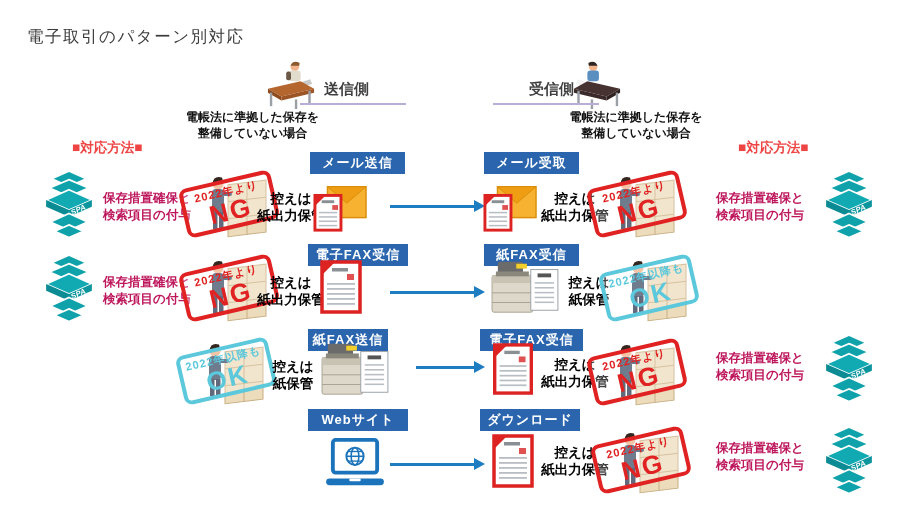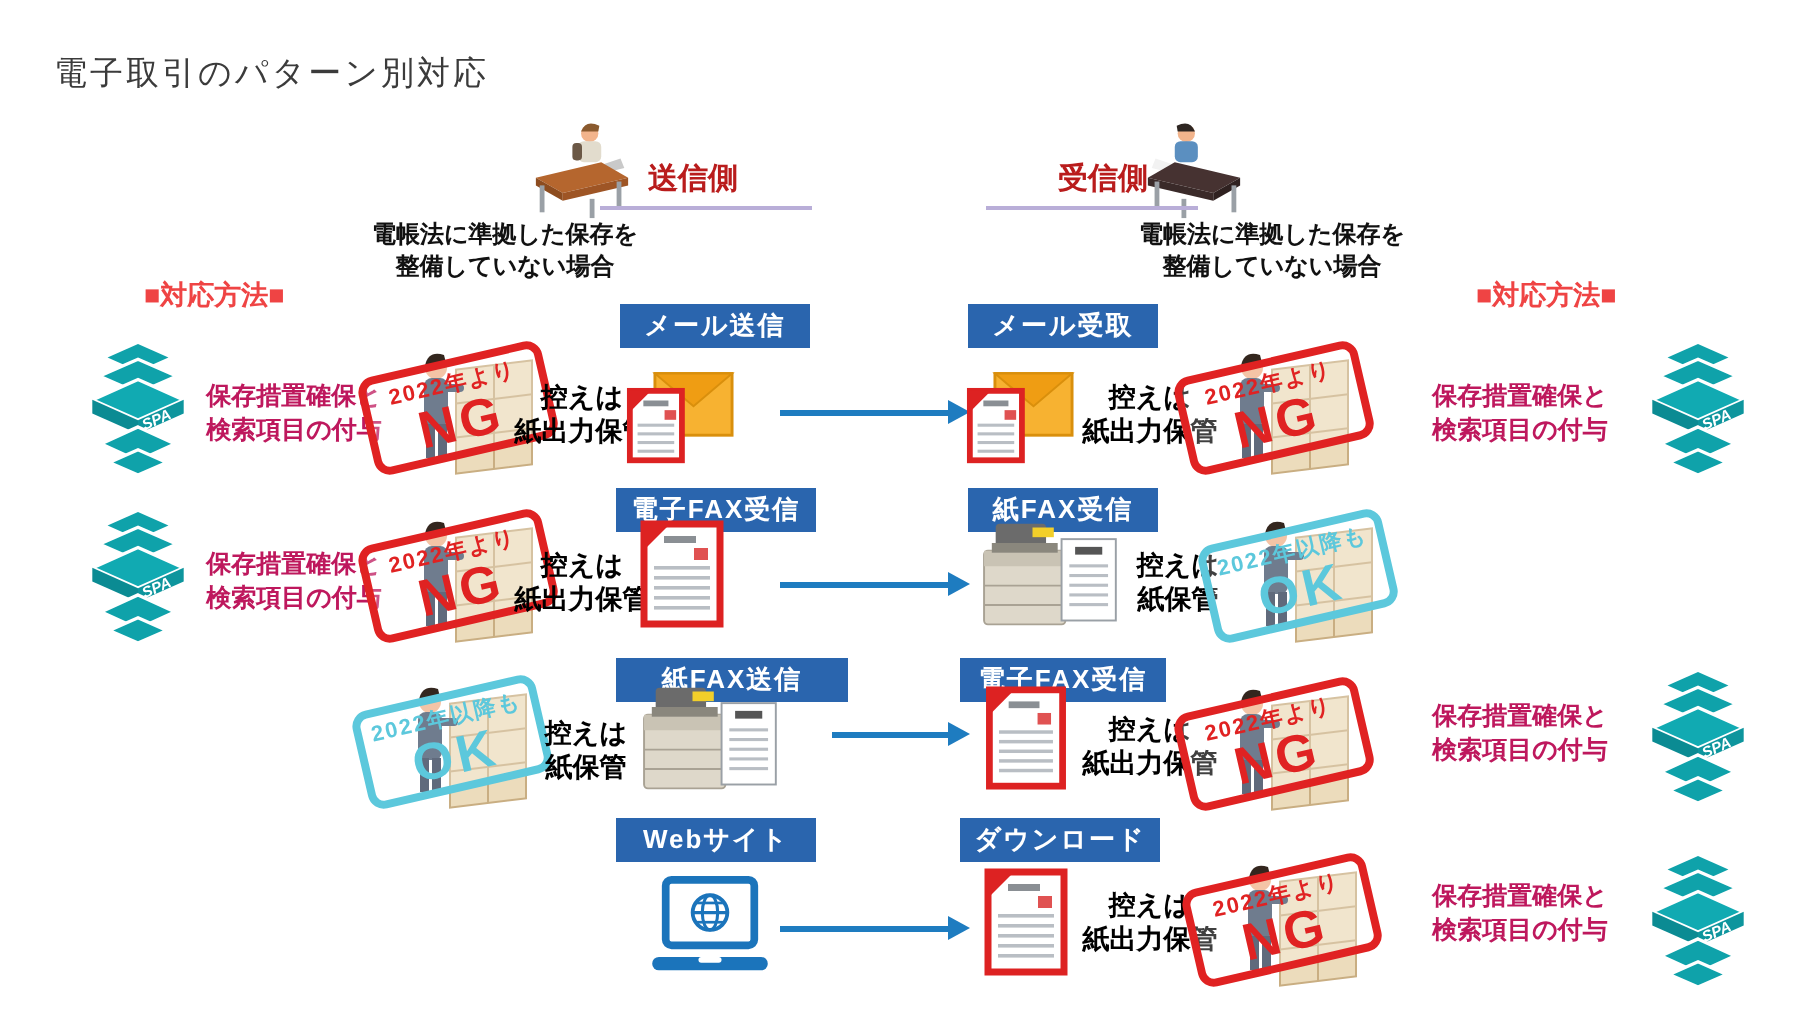--- a/index.html
+++ b/index.html
@@ -1,20 +1,20 @@
 <!DOCTYPE html>
 <html><head>
 <meta charset="utf-8">
 <style>
   html,body{margin:0;padding:0;background:#fff;}
   .canvas{position:relative;width:900px;height:506px;background:#fff;overflow:hidden;
           font-family:"Liberation Sans","DejaVu Sans",sans-serif;}
   .abs{position:absolute;}
   .title{position:absolute;left:27px;top:26px;font-size:16.5px;letter-spacing:1.5px;color:#3b3b3b;font-weight:500;}
-  .side-label{position:absolute;font-size:15px;font-weight:bold;color:#b91c1c;}
+  .side-label{position:absolute;font-size:15px;font-weight:bold;color:#404040;}
   .uline{position:absolute;height:2px;background:#b9aed8;}
   .cond{position:absolute;font-size:12px;font-weight:bold;color:#111;text-align:center;line-height:1.3;}
   .mhead{position:absolute;font-size:13.5px;font-weight:bold;color:#ef4444;}
   .hdr{position:absolute;height:22px;background:#2a65ae;color:#fff;font-size:13px;font-weight:bold;
        text-align:center;line-height:22px;letter-spacing:1px;}
   .mt{position:absolute;font-size:12.5px;font-weight:bold;color:#be185d;text-align:center;line-height:1.35;}
   .kv{position:absolute;font-size:13.5px;font-weight:bold;color:#000;text-align:center;line-height:1.28;}
   .arrow{position:absolute;height:3px;background:#1e7cc0;}
   .arrow::after{content:"";position:absolute;right:-11px;top:-5px;width:0;height:0;
     border-left:11px solid #1e7cc0;border-top:6.5px solid transparent;border-bottom:6.5px solid transparent;}
@@ -74,21 +74,21 @@
     <div>整備していない場合</div>
   </div>
 
   <div class="mhead" style="left:72px;top:139px">■対応方法■</div>
   <div class="mhead" style="left:738px;top:139px">■対応方法■</div>
 
   <div class="hdr" style="left:310px;top:152px;width:95px">メール送信</div>
   <div class="hdr" style="left:484px;top:152px;width:95px">メール受取</div>
   <div class="hdr" style="left:308px;top:244px;width:100px">電子FAX受信</div>
   <div class="hdr" style="left:484px;top:244px;width:95px">紙FAX受信</div>
-  <div class="hdr" style="left:308px;top:329px;width:116px">紙FAX送信</div>
+  <div class="hdr" style="left:308px;top:329px;width:80px">紙FAX送信</div>
   <div class="hdr" style="left:480px;top:329px;width:103px">電子FAX受信</div>
   <div class="hdr" style="left:308px;top:409px;width:100px">Webサイト</div>
   <div class="hdr" style="left:480px;top:409px;width:100px">ダウンロード</div>
 
   <svg class="abs" style="left:38px;top:172px" width="62" height="66" viewBox="0 0 64 78">
     <polygon points="32,0 50,8 32,16 14,8" fill="#0fa2aa"></polygon>
     <polygon points="32,9 55,19 32,29 9,19" fill="#0fa2aa" stroke="#fff" stroke-width="2"></polygon>
     <polygon points="32,21 59,33 32,45 5,33" fill="#11aab2" stroke="#fff" stroke-width="2"></polygon>
     <polygon points="5,33 32,45 32,53 5,41" fill="#0b8b93"></polygon>
     <polygon points="32,45 59,33 59,41 32,53" fill="#0d959d"></polygon>

